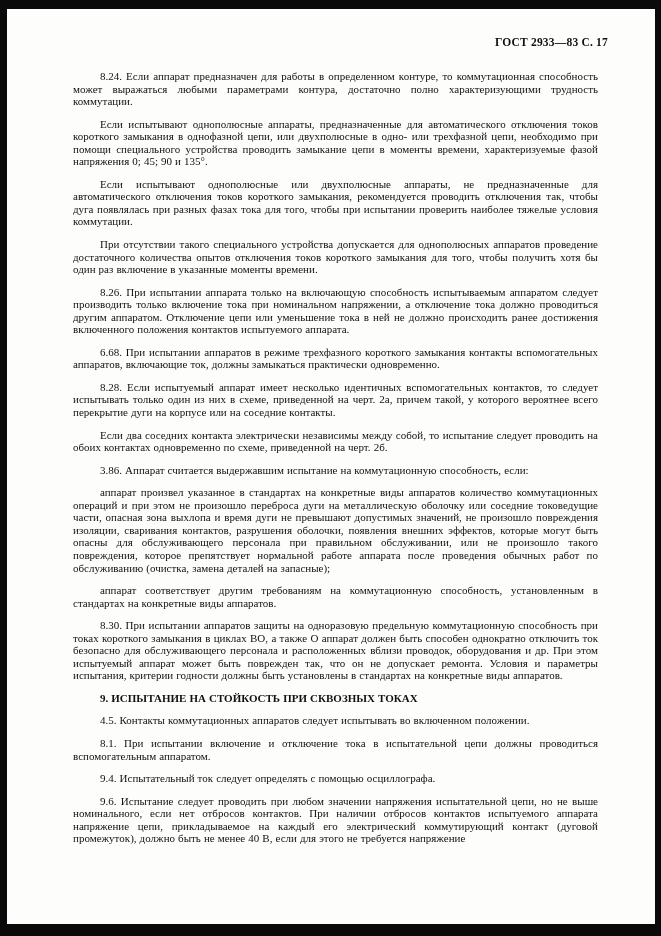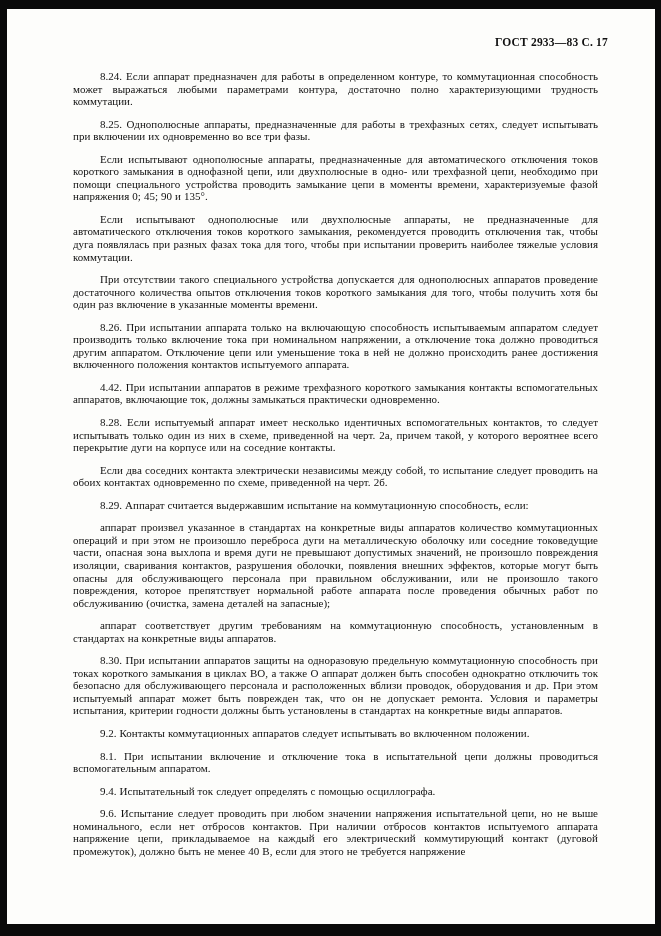--- a/index.html
+++ b/index.html
@@ -55,33 +55,33 @@
   <div class="bar bar-top"></div>
   <div class="bar bar-bottom"></div>
   <div class="bar bar-left"></div>
   <div class="bar bar-right"></div>
 
   <div class="page-content">
     <div class="doc-header">ГОСТ 2933—83 С. 17</div>
 
     <div class="body-text">
       <p>8.24. Если аппарат предназначен для работы в определенном контуре, то коммутационная способность может выражаться любыми параметрами контура, достаточно полно характеризующими трудность коммутации.</p>
-      <p>8.25. Однополюсные аппараты, предназначенные для работы в трехфазных сетях, следует испытывать при включении их одновременно во все три фазы.</p>
       <p>Если испытывают однополюсные аппараты, предназначенные для автоматического отключения токов короткого замыкания в однофазной цепи, или двухполюсные в одно- или трехфазной цепи, необходимо при помощи специального устройства проводить замыкание цепи в моменты времени, характеризуемые фазой напряжения 0; 45; 90 и 135°.</p>
       <p>Если испытывают однополюсные или двухполюсные аппараты, не предназначенные для автоматического отключения токов короткого замыкания, рекомендуется проводить отключения так, чтобы дуга появлялась при разных фазах тока для того, чтобы при испытании проверить наиболее тяжелые условия коммутации.</p>
       <p>При отсутствии такого специального устройства допускается для однополюсных аппаратов проведение достаточного количества опытов отключения токов короткого замыкания для того, чтобы получить хотя бы один раз включение в указанные моменты времени.</p>
       <p>8.26. При испытании аппарата только на включающую способность испытываемым аппаратом следует производить только включение тока при номинальном напряжении, а отключение тока должно проводиться другим аппаратом. Отключение цепи или уменьшение тока в ней не должно происходить ранее достижения включенного положения контактов испытуемого аппарата.</p>
-      <p>4.42. При испытании аппаратов в режиме трехфазного короткого замыкания контакты вспомогательных аппаратов, включающие ток, должны замыкаться практически одновременно.</p>
+      <p>6.68. При испытании аппаратов в режиме трехфазного короткого замыкания контакты вспомогательных аппаратов, включающие ток, должны замыкаться практически одновременно.</p>
       <p>8.28. Если испытуемый аппарат имеет несколько идентичных вспомогательных контактов, то следует испытывать только один из них в схеме, приведенной на черт. 2а, причем такой, у которого вероятнее всего перекрытие дуги на корпусе или на соседние контакты.</p>
       <p>Если два соседних контакта электрически независимы между собой, то испытание следует проводить на обоих контактах одновременно по схеме, приведенной на черт. 2б.</p>
-      <p>8.29. Аппарат считается выдержавшим испытание на коммутационную способность, если:</p>
+      <p>3.86. Аппарат считается выдержавшим испытание на коммутационную способность, если:</p>
       <p>аппарат произвел указанное в стандартах на конкретные виды аппаратов количество коммутационных операций и при этом не произошло переброса дуги на металлическую оболочку или соседние токоведущие части, опасная зона выхлопа и время дуги не превышают допустимых значений, не произошло повреждения изоляции, сваривания контактов, разрушения оболочки, появления внешних эффектов, которые могут быть опасны для обслуживающего персонала при правильном обслуживании, или не произошло такого повреждения, которое препятствует нормальной работе аппарата после проведения обычных работ по обслуживанию (очистка, замена деталей на запасные);</p>
       <p>аппарат соответствует другим требованиям на коммутационную способность, установленным в стандартах на конкретные виды аппаратов.</p>
       <p>8.30. При испытании аппаратов защиты на одноразовую предельную коммутационную способность при токах короткого замыкания в циклах ВО, а также О аппарат должен быть способен однократно отключить ток безопасно для обслуживающего персонала и расположенных вблизи проводок, оборудования и др. При этом испытуемый аппарат может быть поврежден так, что он не допускает ремонта. Условия и параметры испытания, критерии годности должны быть установлены в стандартах на конкретные виды аппаратов.</p>
 
+      <p class="section-heading">9. ИСПЫТАНИЕ НА СТОЙКОСТЬ ПРИ СКВОЗНЫХ ТОКАХ</p>
 
-      <p>9.2. Контакты коммутационных аппаратов следует испытывать во включенном положении.</p>
+      <p>4.5. Контакты коммутационных аппаратов следует испытывать во включенном положении.</p>
       <p>8.1. При испытании включение и отключение тока в испытательной цепи должны проводиться вспомогательным аппаратом.</p>
       <p>9.4. Испытательный ток следует определять с помощью осциллографа.</p>
       <p>9.6. Испытание следует проводить при любом значении напряжения испытательной цепи, но не выше номинального, если нет отбросов контактов. При наличии отбросов контактов испытуемого аппарата напряжение цепи, прикладываемое на каждый его электрический коммутирующий контакт (дуговой промежуток), должно быть не менее 40 В, если для этого не требуется напряжение</p>
     </div>
   </div>
 </div>
 
 </body></html>

